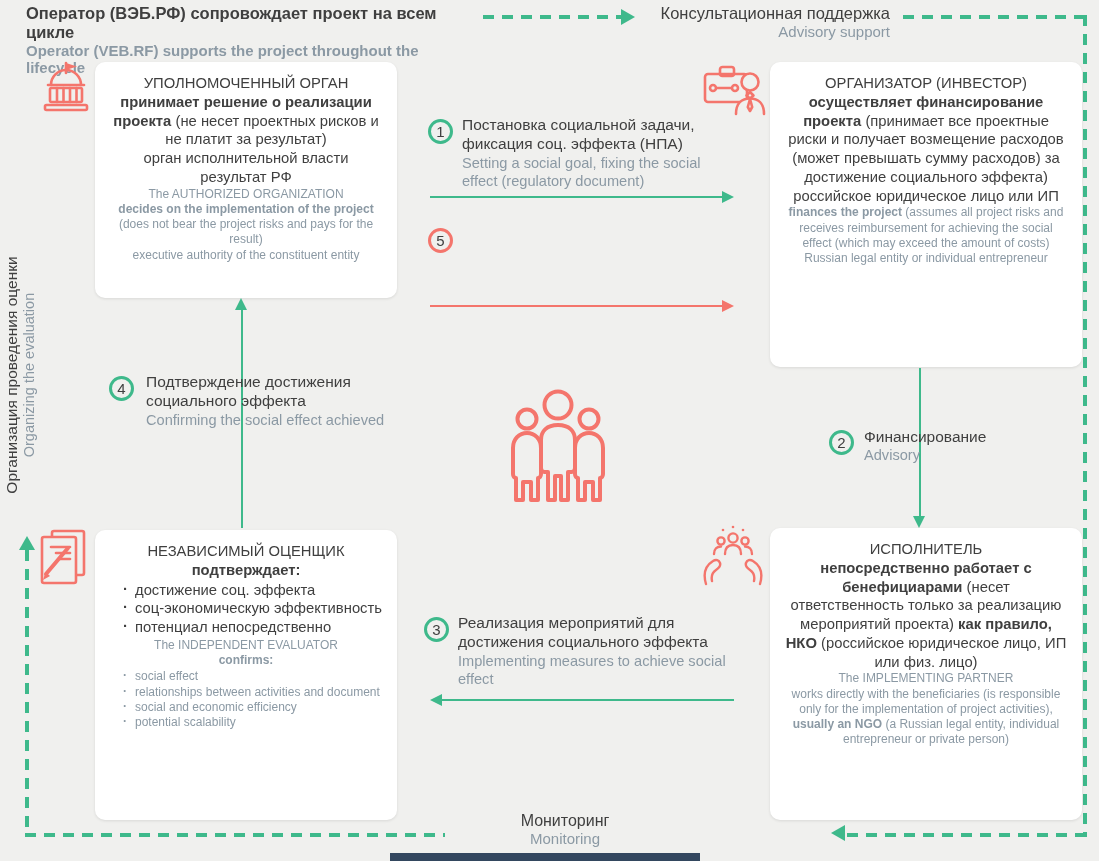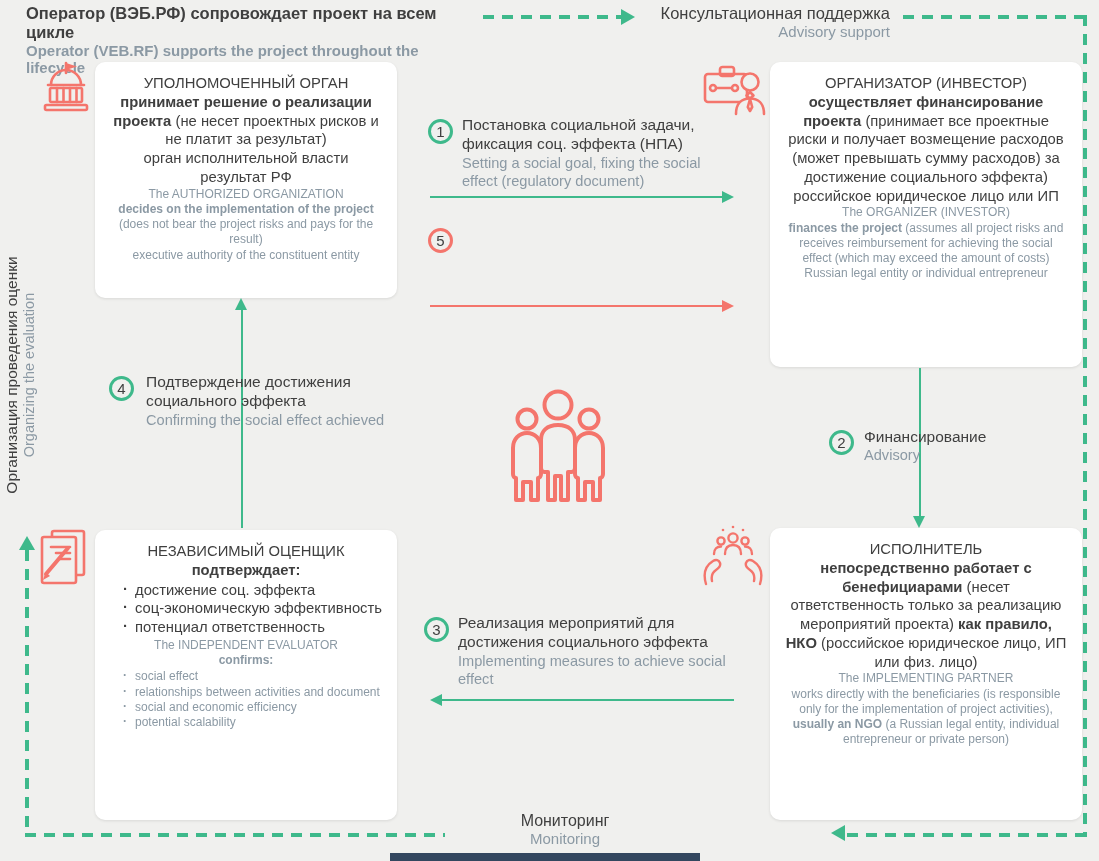--- a/index.html
+++ b/index.html
@@ -123,21 +123,20 @@
       <circle cx="48" cy="20" r="8.5" fill="#f0f0ee"></circle>
       <path d="M34 52 C34 41 40 36.5 48 36.5 C56 36.5 62 41 62 52" fill="#f0f0ee"></path>
       <path d="M48 30 L44.5 33.5 L48 36.5 L51.5 33.5 Z"></path>
       <path d="M48 37 L45.8 45 L48 49 L50.2 45 Z"></path>
     </svg>
   </div>
   <div class="card" style="left:770px;top:62px;width:312px;min-height:305px;">
     <div class="ru">ОРГАНИЗАТОР (ИНВЕСТОР)</div>
     <div class="ru"><span class="b">осуществляет финансирование проекта </span><span>(принимает все проектные риски и получает возмещение расходов (может превышать сумму расходов) за достижение социального эффекта)</span></div>
     <div class="ru">российское юридическое лицо или ИП</div>
-    <div class="en">The ORGANIZER (INVESTOR)</div>
     <div class="en"><span class="b">finances the project </span><span>(assumes all project risks and receives reimbursement for achieving the social effect (which may exceed the amount of costs)</span></div>
     <div class="en">Russian legal entity or individual entrepreneur</div>
   </div>
 
   <div class="numc green" style="left:428px;top:119px;">1</div>
   <div class="step" style="left:462px;top:115px;width:272px;">
     <div class="ru">Постановка социальной задачи, фиксация соц. эффекта (НПА)</div>
     <div class="en">Setting a social goal, fixing the social effect (regulatory document)</div>
   </div>
   <div class="hline green-bg" style="left:430px;top:196px;width:292px;"></div>
@@ -184,21 +183,21 @@
       <path d="M14 46 L36 20" stroke-width="4"></path>
       <path d="M11 52 L13.5 44 L18 48 Z" fill="#f4756c" stroke="none"></path>
     </svg>
   </div>
   <div class="card" style="left:95px;top:530px;width:302px;min-height:290px;">
     <div class="ru">НЕЗАВИСИМЫЙ ОЦЕНЩИК</div>
     <div class="ru b">подтверждает:</div>
     <ul class="bullets ru">
       <li>достижение соц. эффекта</li>
       <li>соц-экономическую эффективность</li>
-      <li>потенциал ответственность</li>
+      <li>потенциал непосредственно</li>
     </ul>
     <div class="en">The INDEPENDENT EVALUATOR</div>
     <div class="en b">confirms:</div>
     <ul class="bullets en">
       <li>social effect</li>
       <li>relationships between activities and document</li>
       <li>social and economic efficiency</li>
       <li>potential scalability</li>
     </ul>
   </div>

